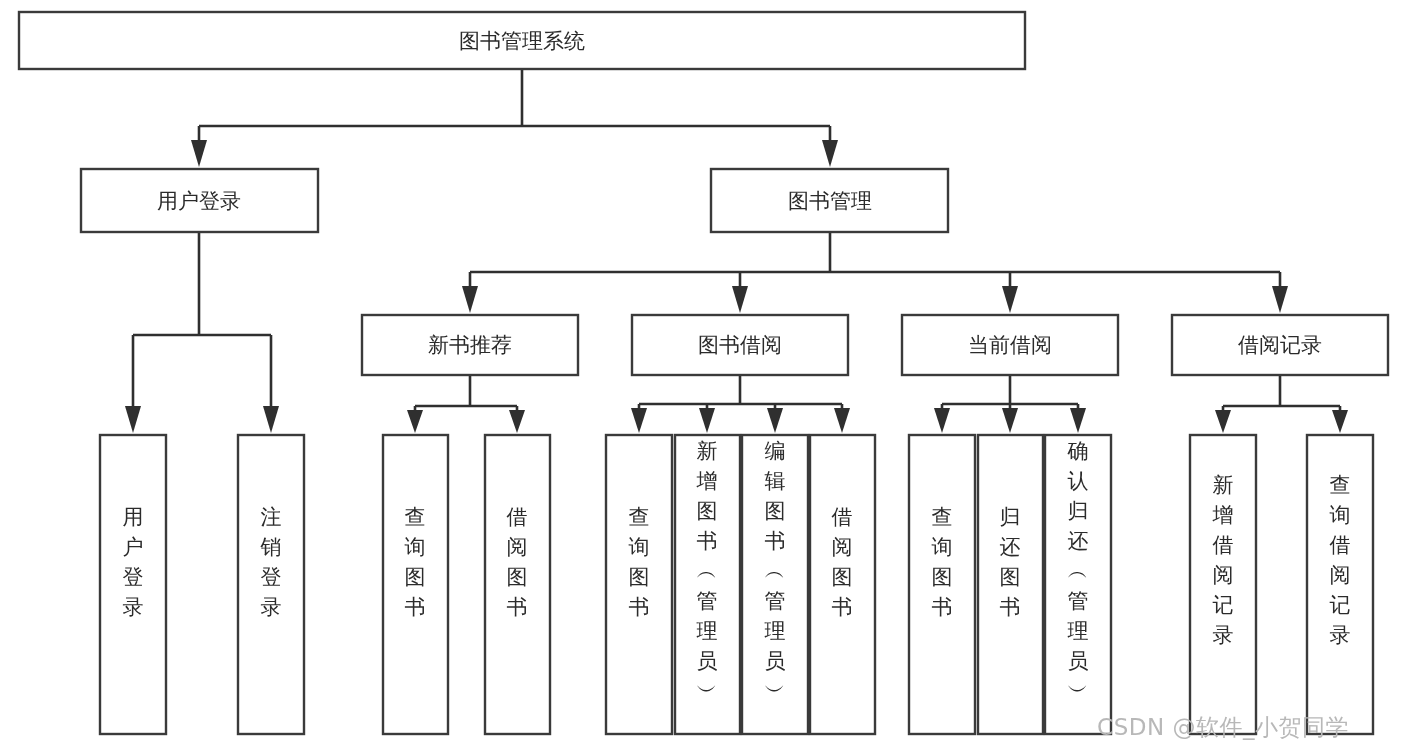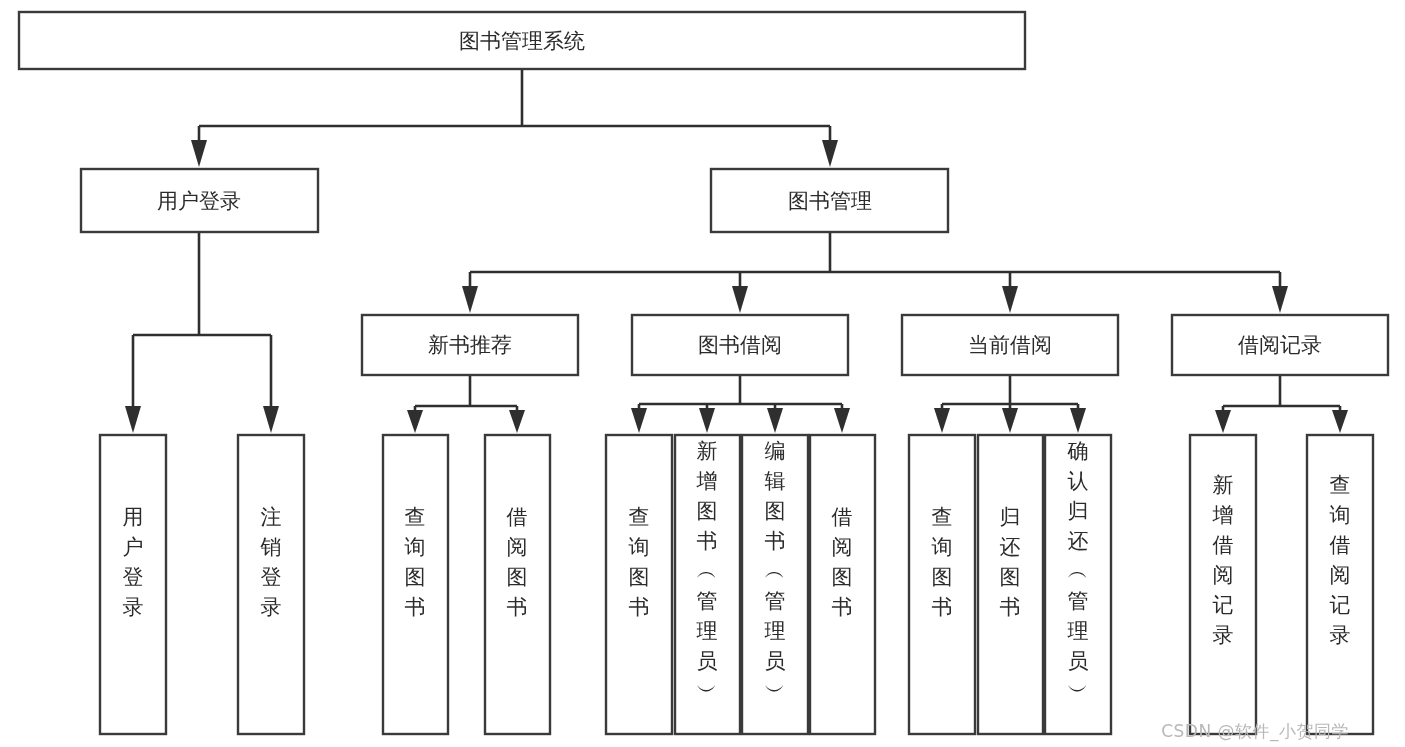--- a/index.html
+++ b/index.html
@@ -52,21 +52,21 @@
   }
   .arrow-head {
     fill: #2f2f2f;
     stroke: none;
   }
   .watermark {
     position: absolute;
     right: 10px;
     bottom: 4px;
     font-family: "DejaVu Sans", "Liberation Sans", sans-serif;
-    font-size: 17px;
+    font-size: 23px;
     color: #b8b8b8;
     letter-spacing: 0.5px;
     white-space: nowrap;
     user-select: none;
   }
 </style>
 </head>
 <body>
 
 <div id="diagram-root">

